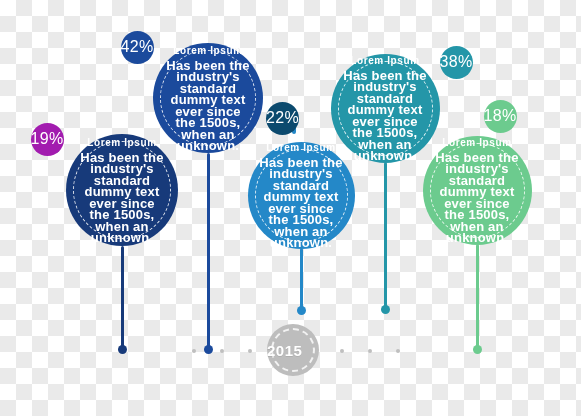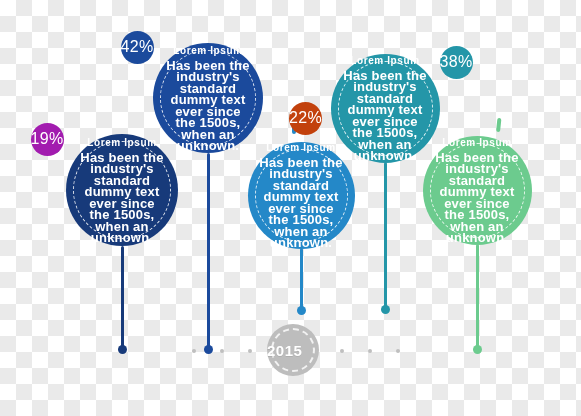--- a/index.html
+++ b/index.html
@@ -115,21 +115,21 @@
     <div class="stem" style="left: 300px; top: 248px; height: 63px; background: rgb(36, 136, 200);"></div>
     <div class="stem-dot" style="left: 297px; top: 306px; background: rgb(36, 136, 200);"></div>
     <div class="connector" style="left: 294px; top: 132px; width: 16px; background: rgb(36, 136, 200); transform: rotate(270deg);"></div>
     <div class="bubble" style="left: 247.5px; top: 141.5px; width: 107px; height: 107px; background: rgb(36, 136, 200);">
       <div class="dashring"></div>
       <div class="content">
         <div class="title">Lorem Ipsum</div>
         <div class="body">Has been the industry's standard dummy text ever since the 1500s, when an unknown.</div>
       </div>
     </div>
-    <div class="badge" style="left: 289px; top: 101.5px; width: 33px; height: 33px; background: #c2410c;">
+    <div class="badge" style="left: 266px; top: 101.5px; width: 33px; height: 33px; background: #0c4a6e;">
       <span>22%</span>
     </div>
     <div class="stem" style="left: 384px; top: 162px; height: 148px; background: rgb(36, 150, 168);"></div>
     <div class="stem-dot" style="left: 381px; top: 305px; background: rgb(36, 150, 168);"></div>
     <div class="connector" style="left: 432px; top: 80px; width: 28px; background: rgb(36, 150, 168); transform: rotate(143deg);"></div>
     <div class="bubble" style="left: 330.5px; top: 53.5px; width: 109px; height: 109px; background: rgb(36, 150, 168);">
       <div class="dashring"></div>
       <div class="content">
         <div class="title">Lorem Ipsum</div>
         <div class="body">Has been the industry's standard dummy text ever since the 1500s, when an unknown.</div>
@@ -141,20 +141,23 @@
     <div class="stem" style="left: 476px; top: 244px; height: 106px; background: rgb(108, 203, 142);"></div>
     <div class="stem-dot" style="left: 473px; top: 345px; background: rgb(108, 203, 142);"></div>
     <div class="connector" style="left: 498px; top: 130px; width: 14px; background: rgb(108, 203, 142); transform: rotate(276deg);"></div>
     <div class="bubble" style="left: 422.5px; top: 135.5px; width: 109px; height: 109px; background: rgb(108, 203, 142);">
       <div class="dashring"></div>
       <div class="content">
         <div class="title">Lorem Ipsum</div>
         <div class="body">Has been the industry's standard dummy text ever since the 1500s, when an unknown.</div>
       </div>
     </div>
+    <div class="badge" style="left: 483.5px; top: 99.5px; width: 33px; height: 33px; background: rgb(108, 203, 142);">
+      <span>18%</span>
+    </div>
     <div class="timeline-dot" style="left: 192px; top: 349px; background: rgb(191, 191, 191);"></div>
     <div class="timeline-dot" style="left: 220px; top: 349px; background: rgb(191, 191, 191);"></div>
     <div class="timeline-dot" style="left: 248px; top: 349px; background: rgb(191, 191, 191);"></div>
     <div class="timeline-dot" style="left: 340px; top: 349px; background: rgb(191, 191, 191);"></div>
     <div class="timeline-dot" style="left: 368px; top: 349px; background: rgb(191, 191, 191);"></div>
     <div class="timeline-dot" style="left: 396px; top: 349px; background: rgb(191, 191, 191);"></div>
     <div class="year-circle" style="left: 267px; top: 324px; width: 52px; height: 52px; background: rgb(189, 189, 189);">
       <div class="ring"></div>
       <span class="year-label">2015</span>
     </div>

